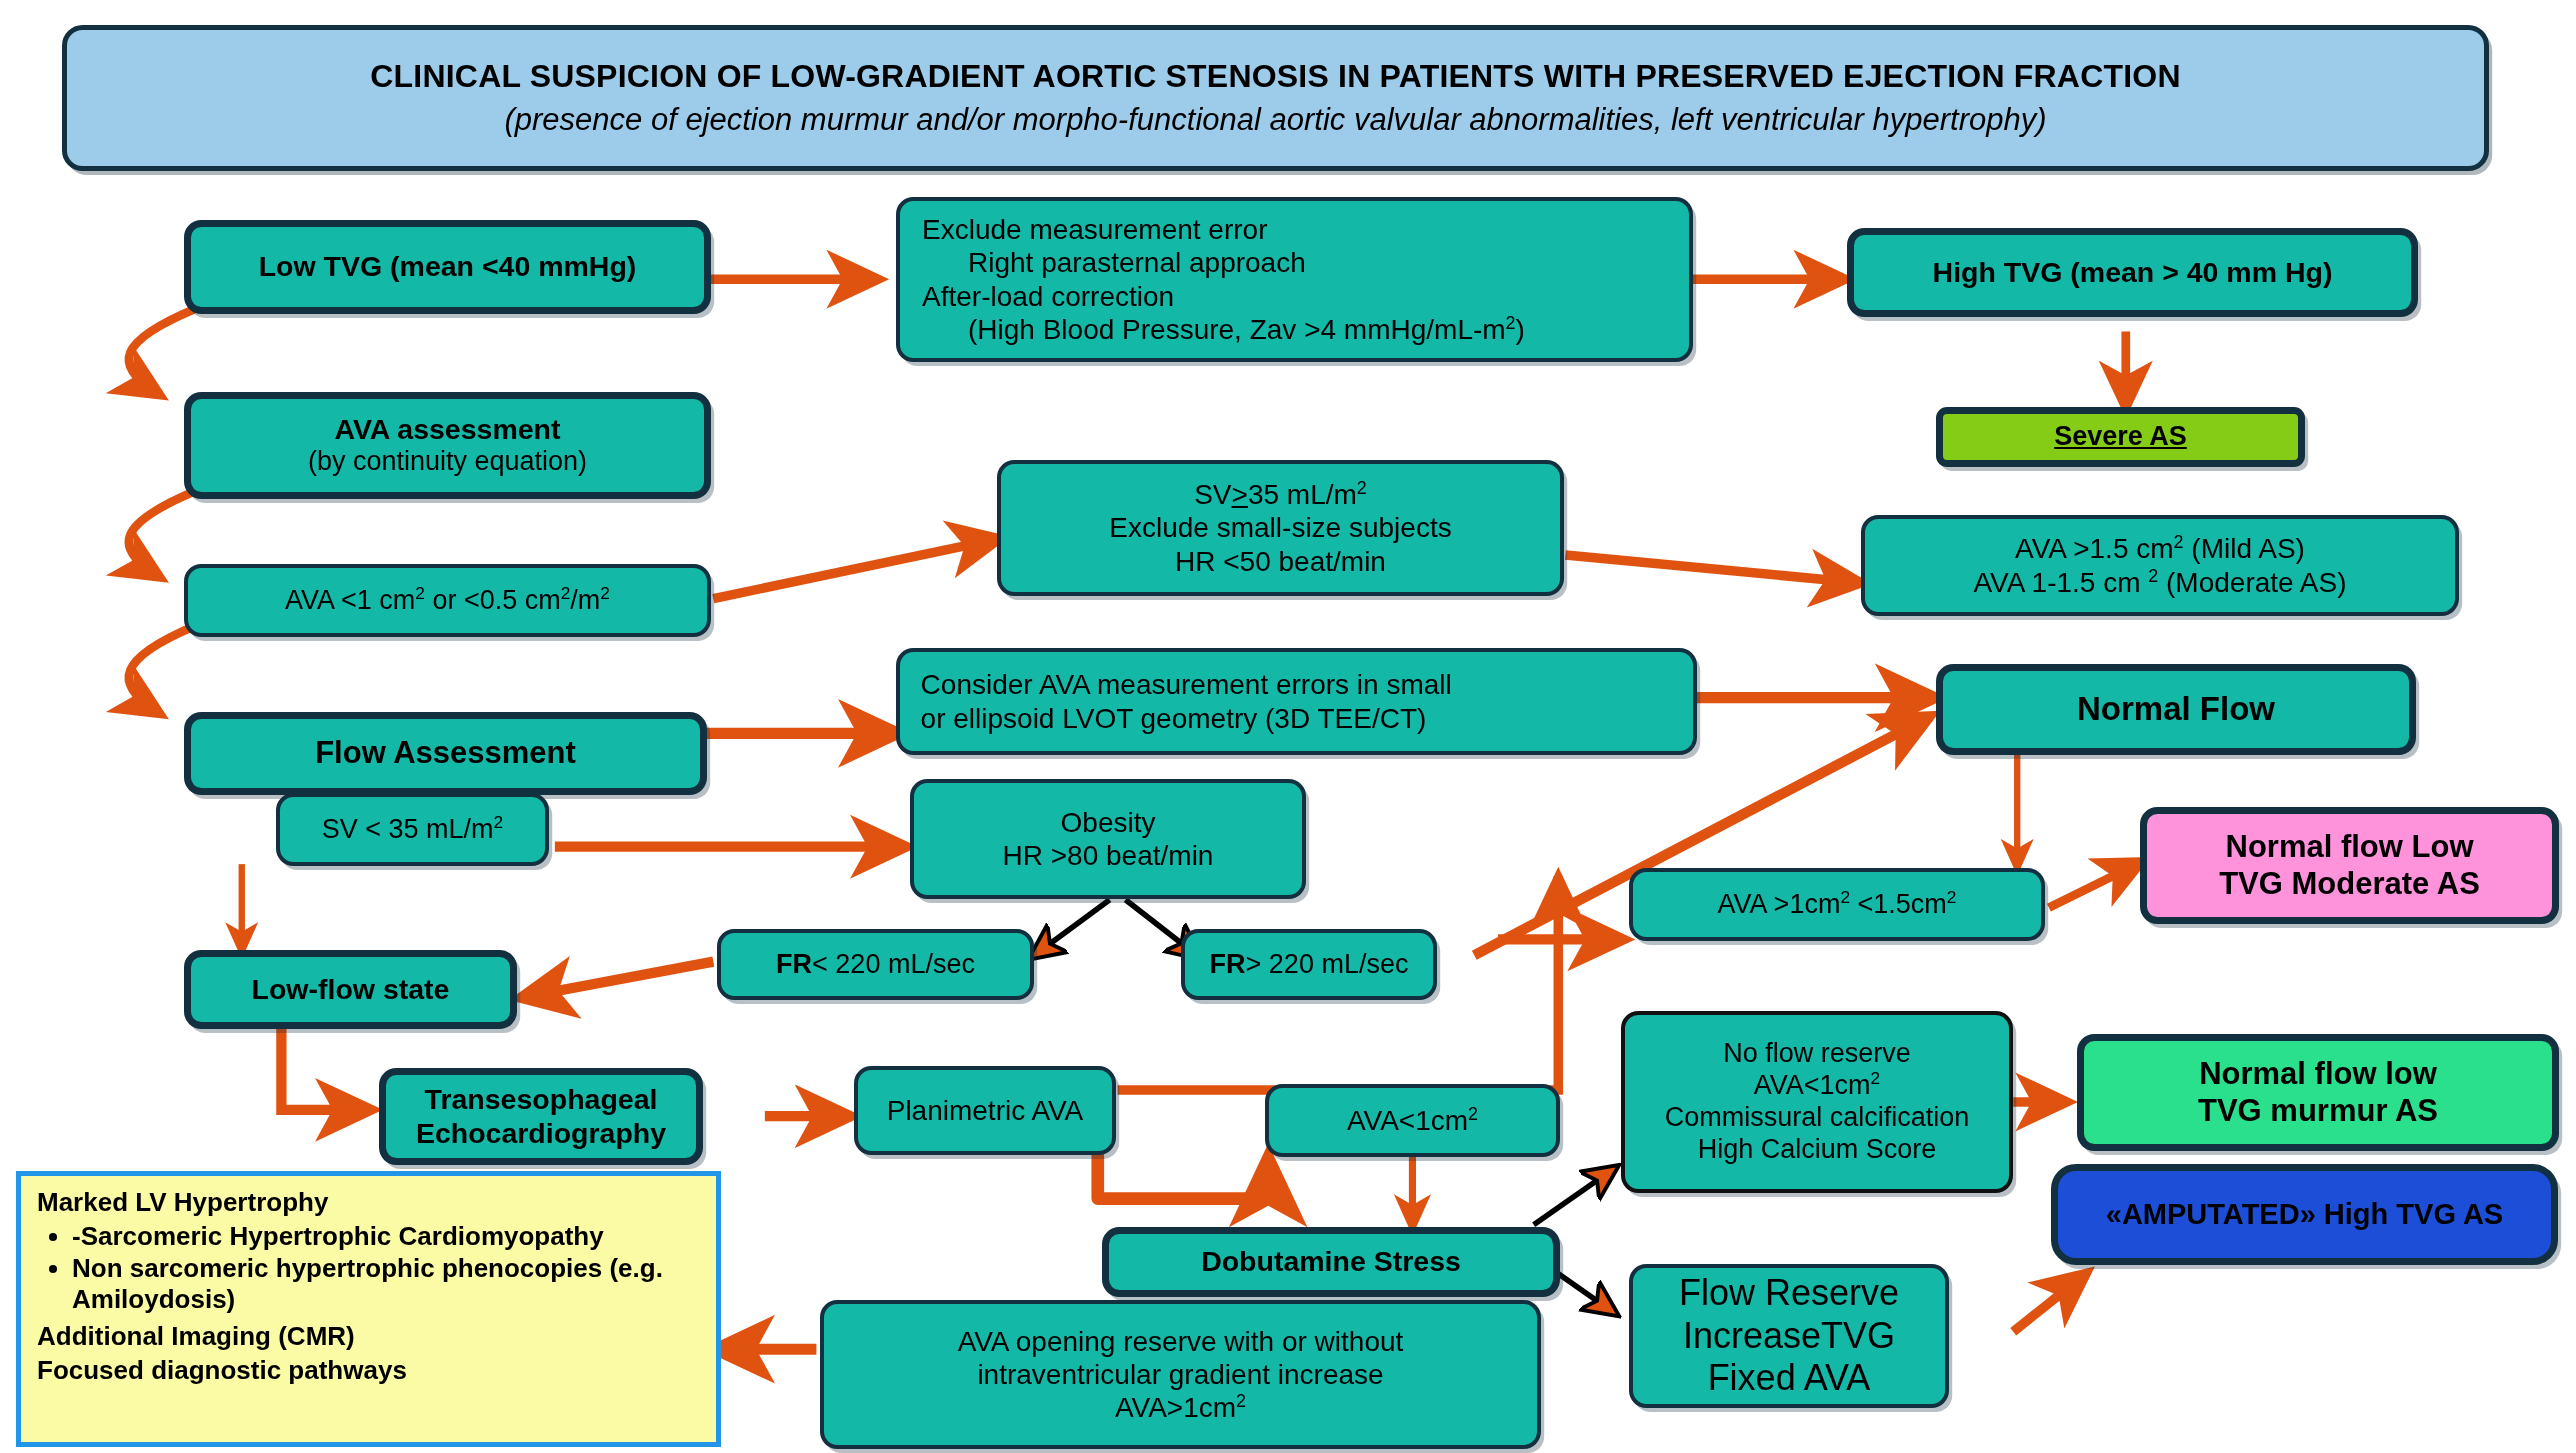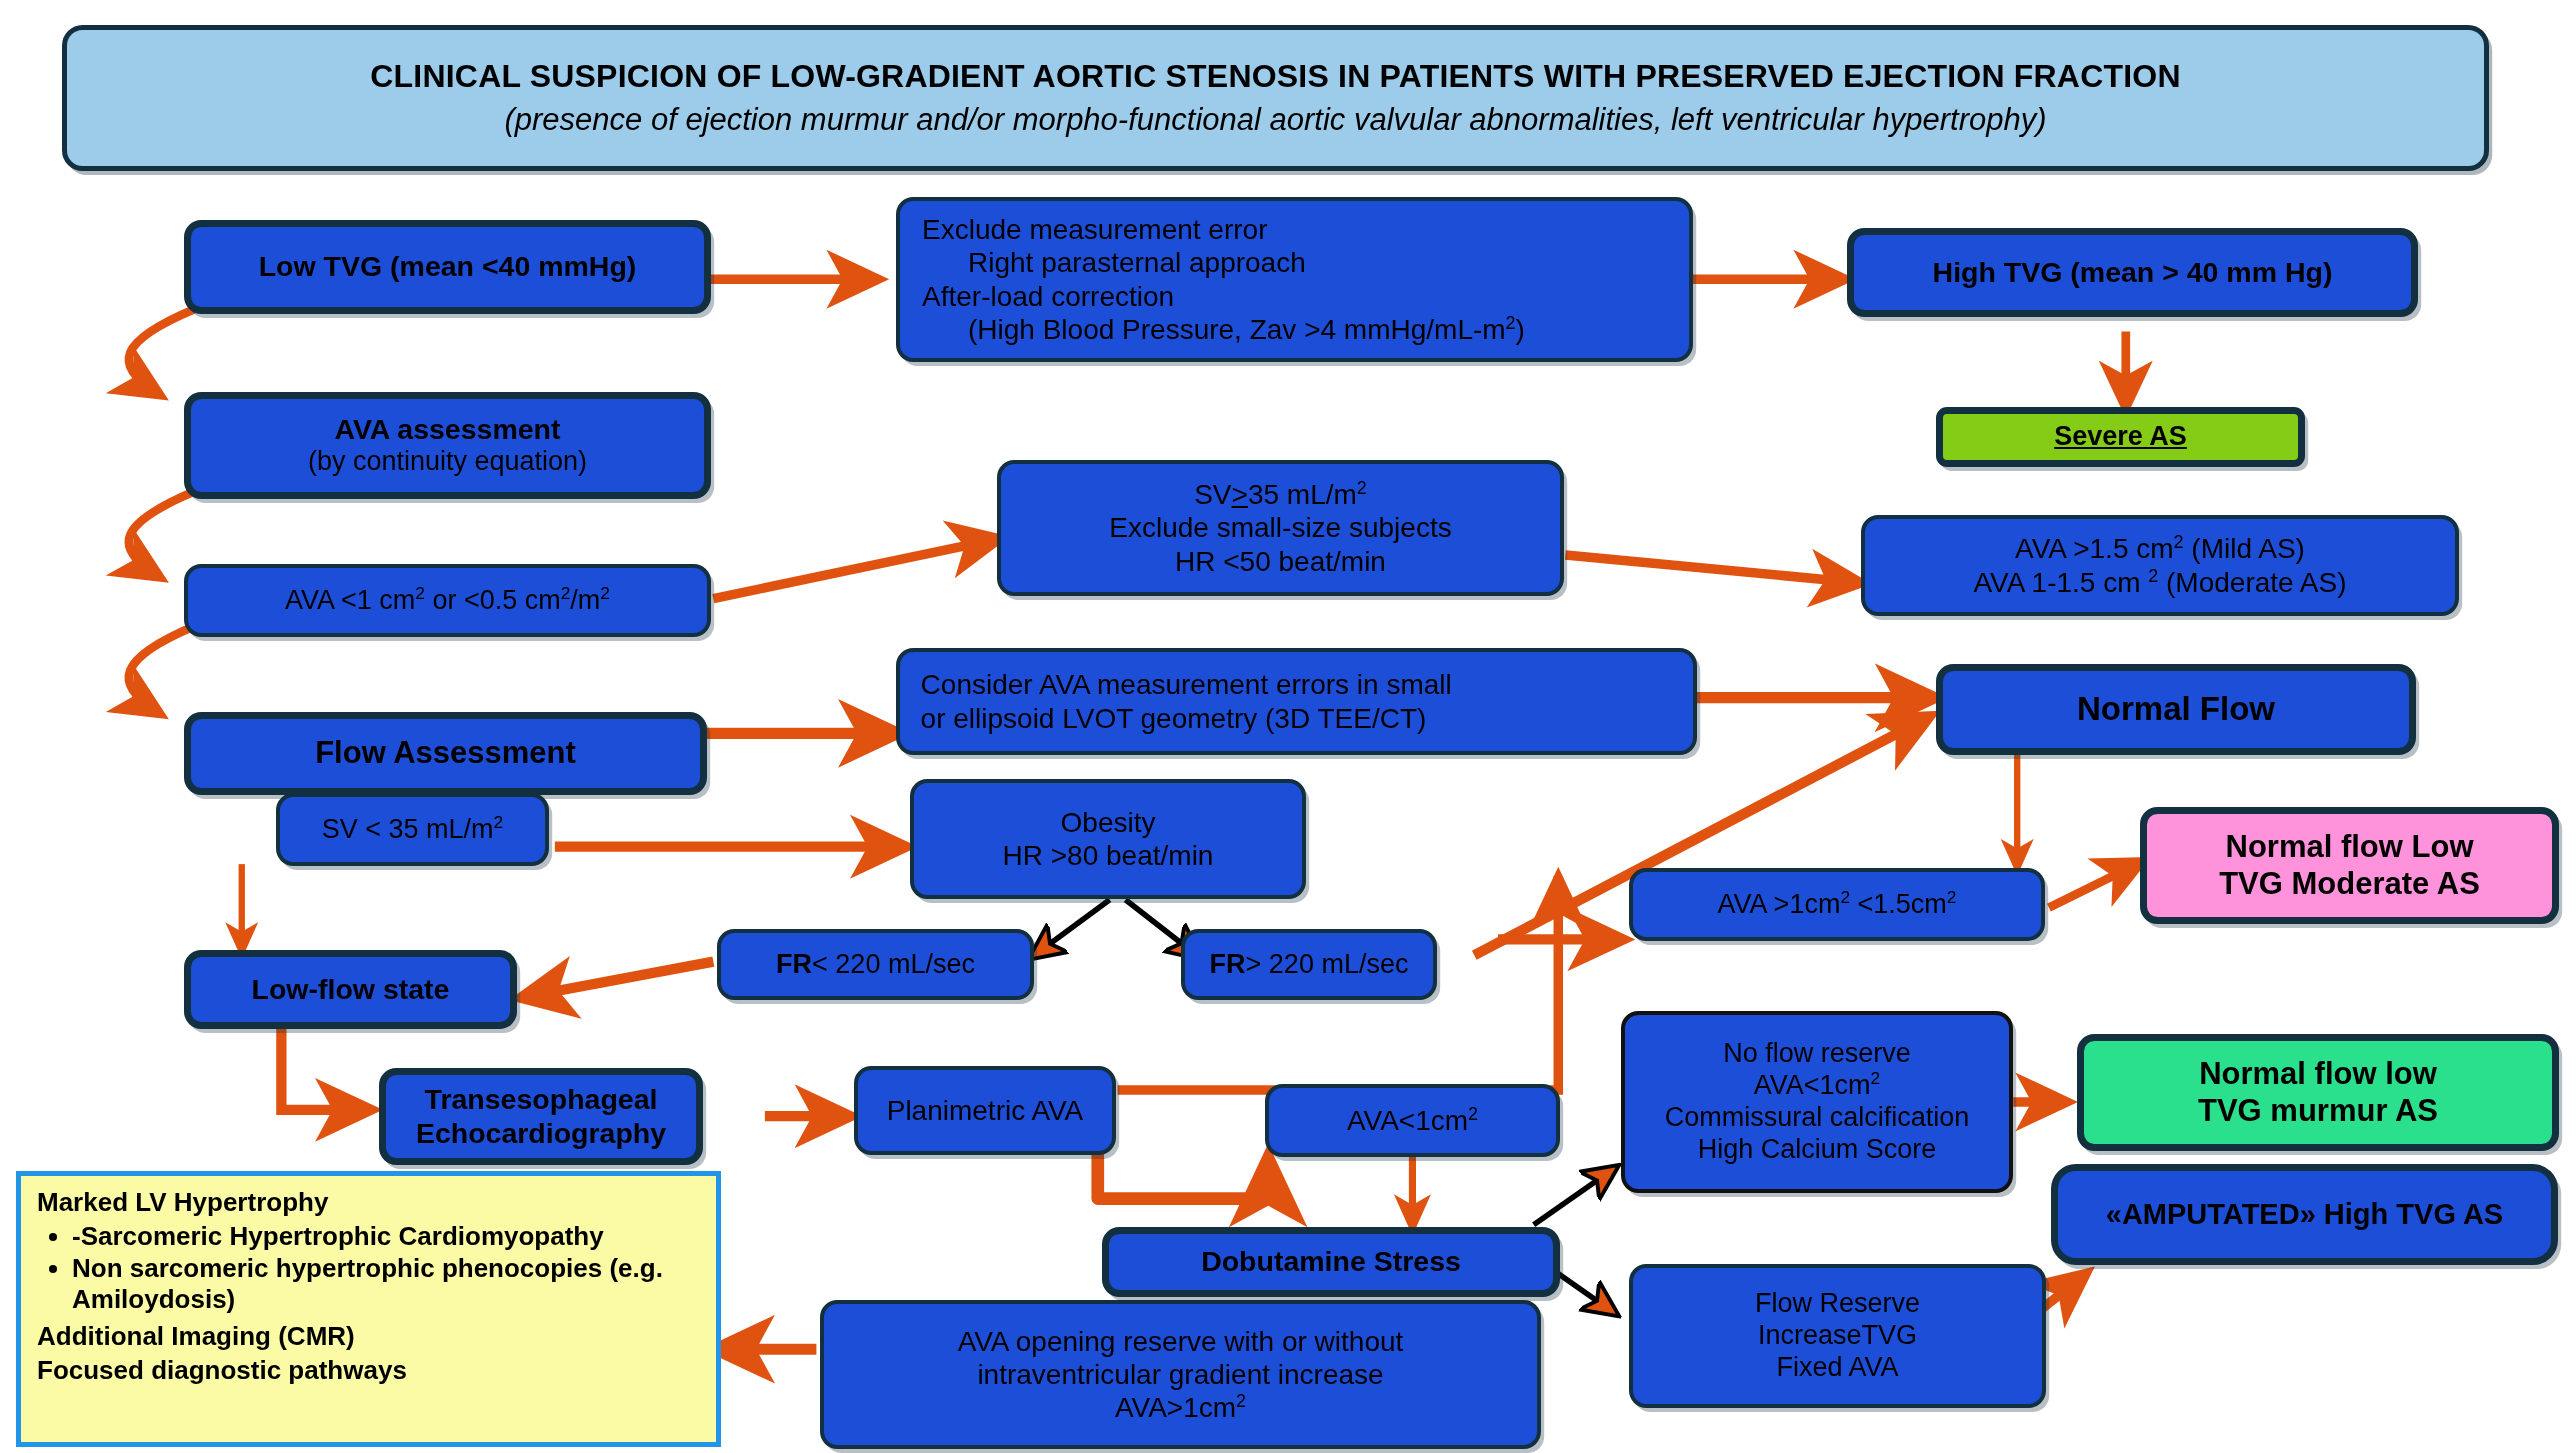--- a/index.html
+++ b/index.html
@@ -1,20 +1,20 @@
 <!DOCTYPE html>
 <html style="font-size:12.7px"><head>
 <meta charset="utf-8">
 <style>
   html,body{margin:0;padding:0;background:#ffffff;}
   body{width:2576px;height:1454px;position:relative;overflow:hidden;
        font-family:"Liberation Sans","DejaVu Sans",sans-serif;}
   #canvas{position:absolute;left:0;top:0;width:2576px;height:1454px;}
   svg#wires{position:absolute;left:0;top:0;width:2576px;height:1454px;pointer-events:none;z-index:1;}
-  .box{position:absolute;box-sizing:border-box;background:#1d4ed8;
+  .box{position:absolute;box-sizing:border-box;background:#14b8a6;
        border:4.8px solid #12303f;border-radius:17.4px;
        display:flex;flex-direction:column;align-items:center;justify-content:center;
        text-align:center;color:#000;z-index:3;
        box-shadow:4px 4.8px 0 -0.8px rgba(20,48,63,.30);line-height:1.18;}
   .box.thin{border-width:4px;}
   .box.thick{border-width:7.1px;}
   .bold{font-weight:bold;}
   .hdr{position:absolute;left:62px;top:25px;width:2417px;height:136px;
        background:#9DCBEA;border:5.5px solid #12303f;border-radius:20.6px;
        display:flex;flex-direction:column;align-items:center;justify-content:center;
@@ -221,21 +221,21 @@
     <span>AVA &gt;1cm<sup>2</sup> &lt;1.5cm<sup>2</sup></span>
   </div>
 
   <div class="box thin" style="left:1621px;top:1011px;width:392px;height:182px;font-size:27px;border-color:#111;">
     <span class="ln">No flow reserve</span>
     <span class="ln">AVA&lt;1cm<sup>2</sup></span>
     <span class="ln">Commissural calcification</span>
     <span class="ln">High Calcium Score</span>
   </div>
 
-  <div class="box thin" style="left:1629px;top:1264px;width:417px;height:144px;font-size:27px;">
+  <div class="box thin" style="left:1629px;top:1264px;width:320px;height:144px;font-size:36px;">
     <span class="ln">Flow Reserve</span>
     <span class="ln">IncreaseTVG</span>
     <span class="ln">Fixed AVA</span>
   </div>
 
   <div class="box thick pink" style="left:2140px;top:807px;width:419px;height:117px;font-size:31px;">
     <span class="bold ln">Normal flow Low</span>
     <span class="bold ln">TVG Moderate AS</span>
   </div>
 

